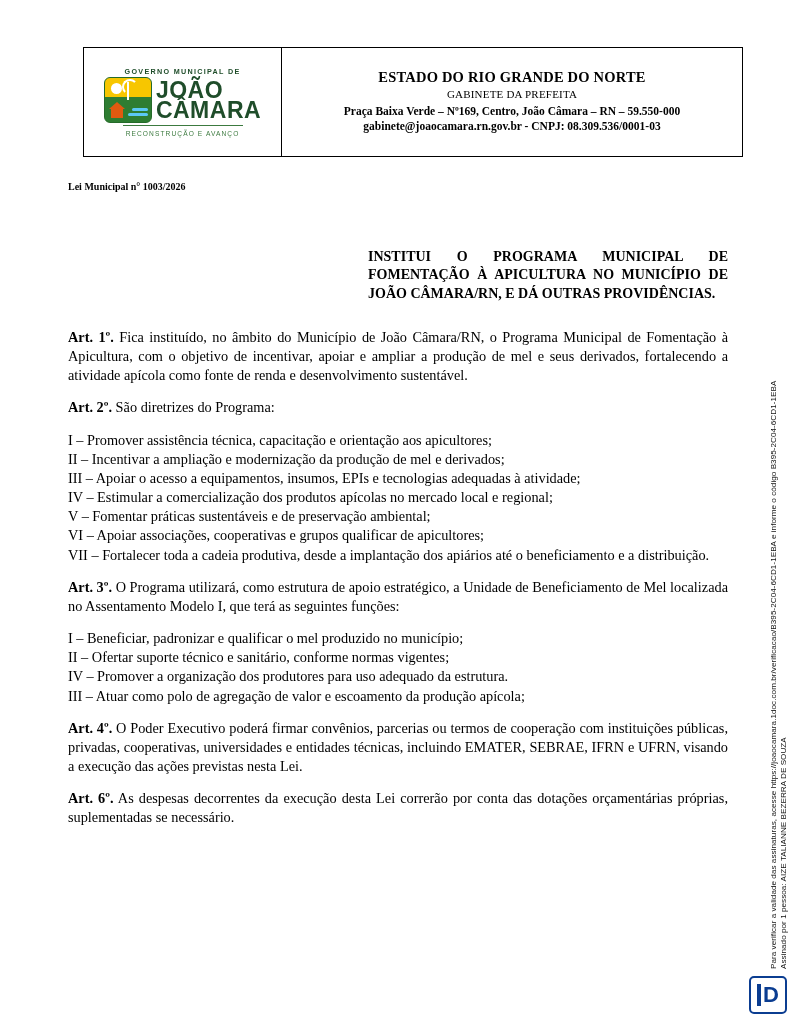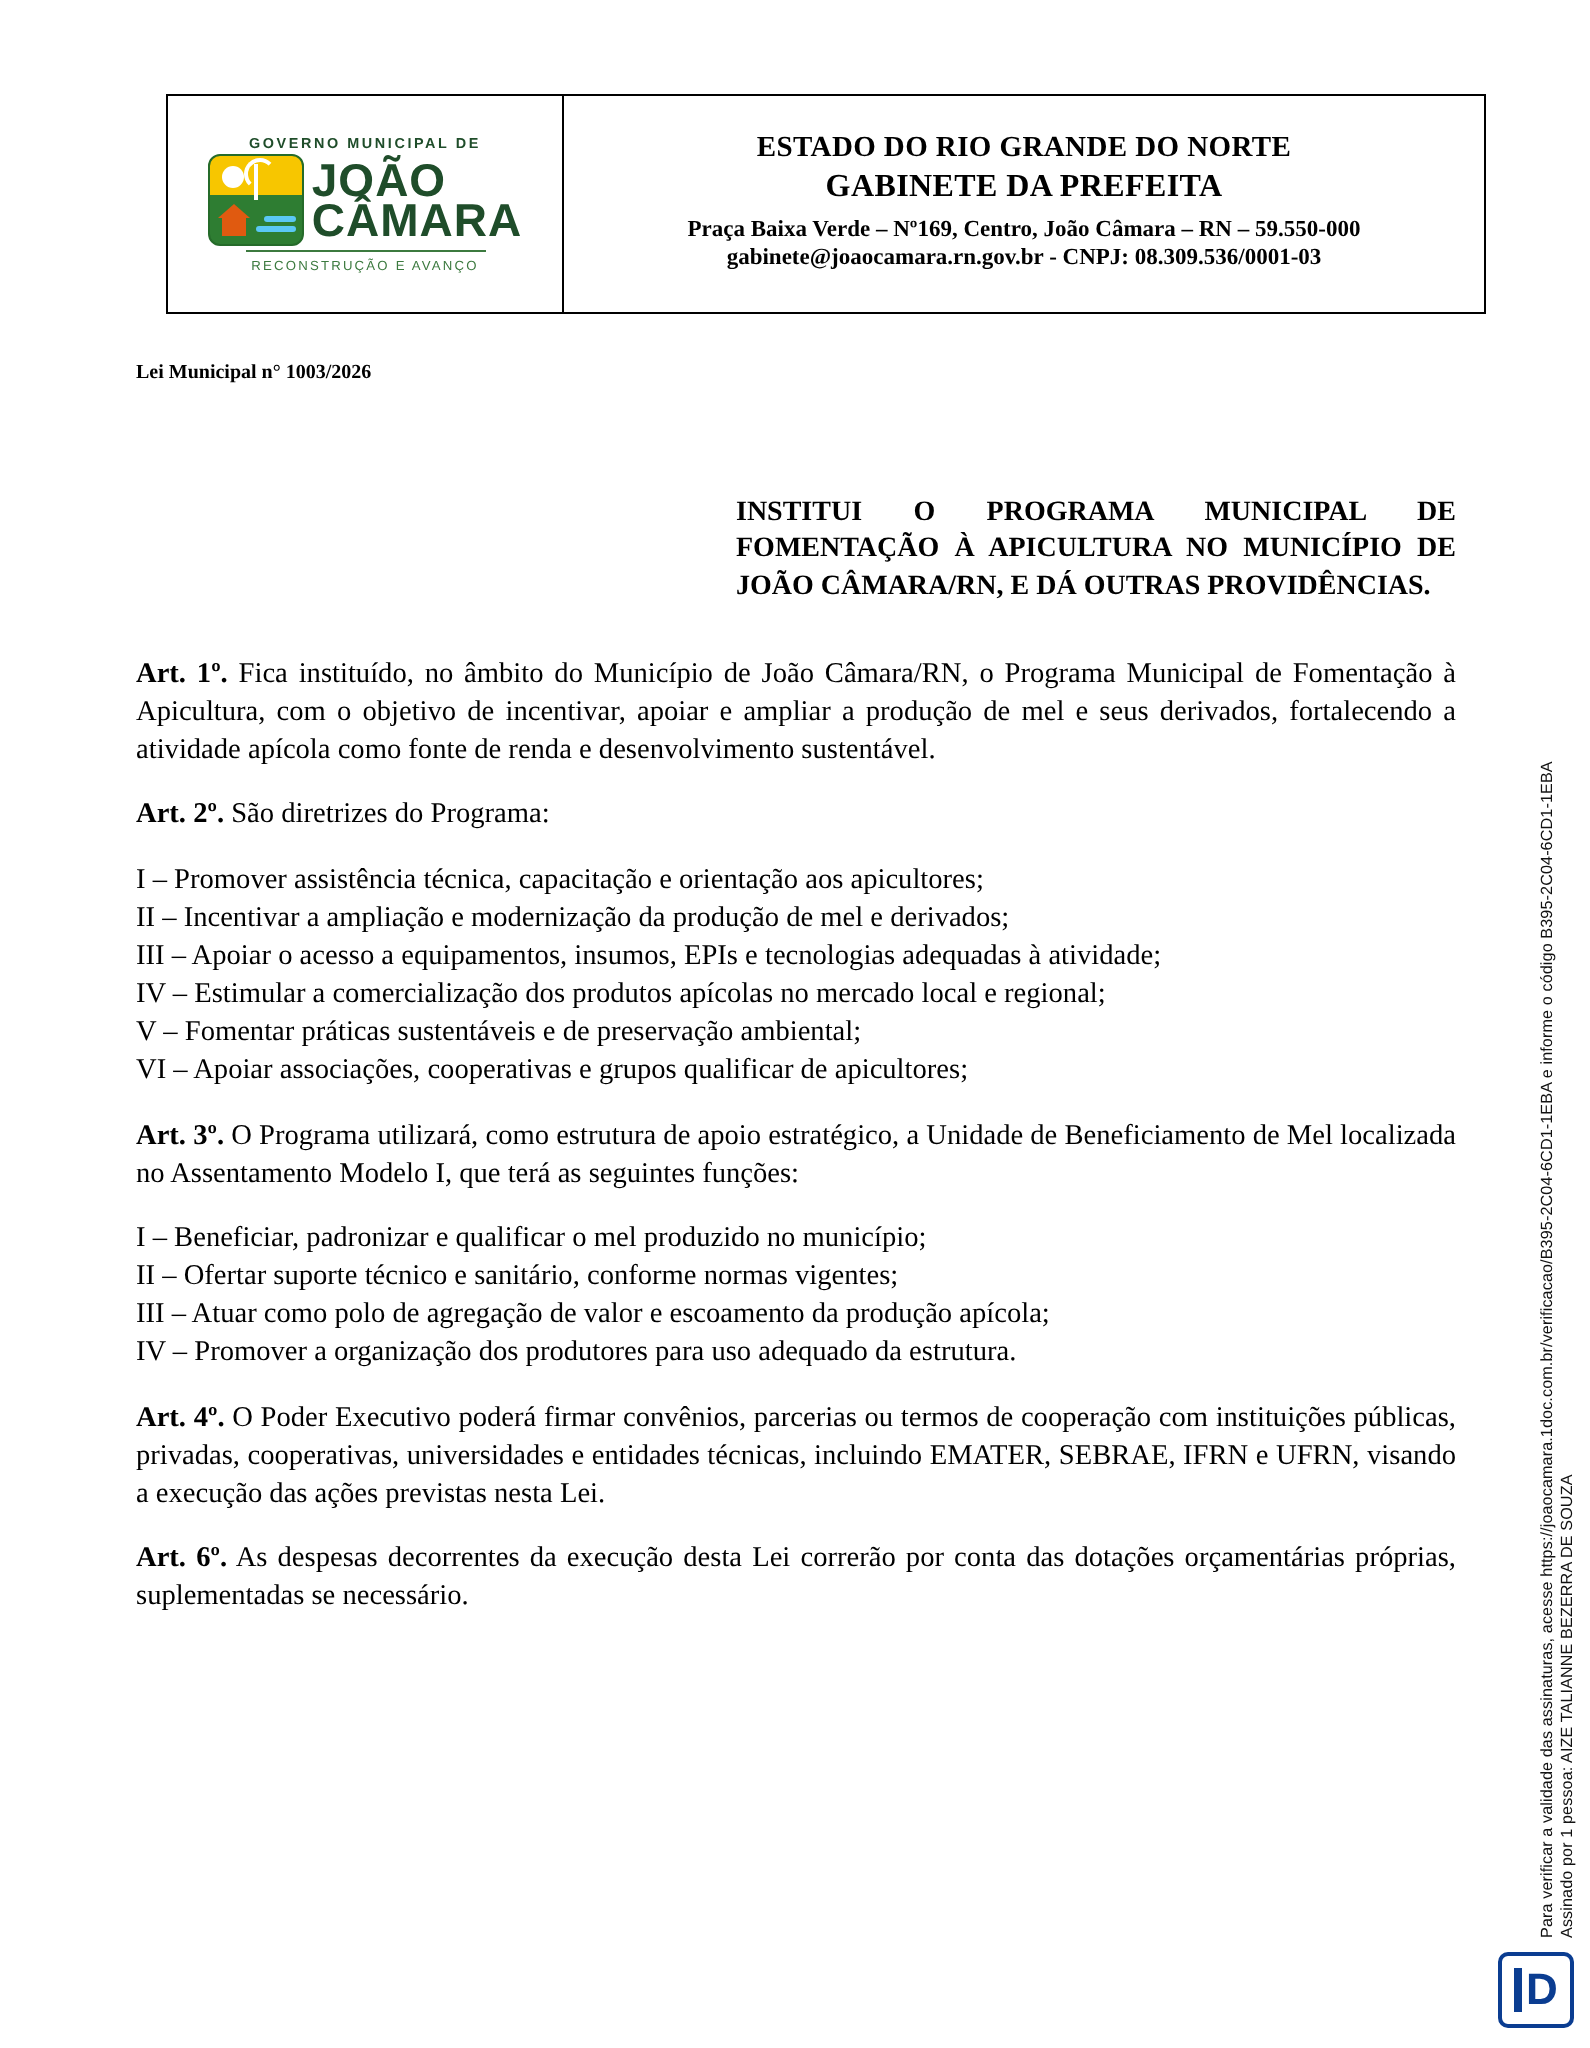--- a/index.html
+++ b/index.html
@@ -168,22 +168,22 @@
     letter-spacing: 0.2px;
     line-height: 1.18;
   }
   .head-line2 {
     font-size: 14.5px;
     font-weight: bold;
     letter-spacing: 0.2px;
     line-height: 1.18;
   }
   .head-line3 {
-    font-size: 16px;
-    font-weight: bold;
+    font-size: 11px;
+    font-weight: normal;
     letter-spacing: 0.2px;
     line-height: 1.3;
     margin-top: 1px;
   }
   .head-line4 {
     font-size: 11.5px;
     font-weight: bold;
     margin-top: 4px;
     line-height: 1.2;
   }
@@ -335,29 +335,30 @@
 
     <p><b>Art. 2º.</b><span> São diretrizes do Programa:</span></p>
 
     <div class="grp">
       <p class="tight">I – Promover assistência técnica, capacitação e orientação aos apicultores;</p>
       <p class="tight">II – Incentivar a ampliação e modernização da produção de mel e derivados;</p>
       <p class="tight">III – Apoiar o acesso a equipamentos, insumos, EPIs e tecnologias adequadas à atividade;</p>
       <p class="tight">IV – Estimular a comercialização dos produtos apícolas no mercado local e regional;</p>
       <p class="tight">V – Fomentar práticas sustentáveis e de preservação ambiental;</p>
       <p class="tight">VI – Apoiar associações, cooperativas e grupos qualificar de apicultores;</p>
+      <p class="tight">VII – Fortalecer toda a cadeia produtiva, desde a implantação dos apiários até o beneficiamento e a distribuição.</p>
     </div>
 
     <p><b>Art. 3º.</b><span> O Programa utilizará, como estrutura de apoio estratégico, a Unidade de Beneficiamento de Mel localizada no Assentamento Modelo I, que terá as seguintes funções:</span></p>
 
     <div class="grp">
       <p class="tight">I – Beneficiar, padronizar e qualificar o mel produzido no município;</p>
       <p class="tight">II – Ofertar suporte técnico e sanitário, conforme normas vigentes;</p>
+      <p class="tight">IV – Promover a organização dos produtores para uso adequado da estrutura.</p>
       <p class="tight">III – Atuar como polo de agregação de valor e escoamento da produção apícola;</p>
-      <p class="tight">IV – Promover a organização dos produtores para uso adequado da estrutura.</p>
     </div>
 
     <p><b>Art. 4º.</b><span> O Poder Executivo poderá firmar convênios, parcerias ou termos de cooperação com instituições públicas, privadas, cooperativas, universidades e entidades técnicas, incluindo EMATER, SEBRAE, IFRN e UFRN, visando a execução das ações previstas nesta Lei.</span></p>
 
 
     <p><b>Art. 6º.</b><span> As despesas decorrentes da execução desta Lei correrão por conta das dotações orçamentárias próprias, suplementadas se necessário.</span></p>
 
   </div>
 
   <div class="side-strip">

